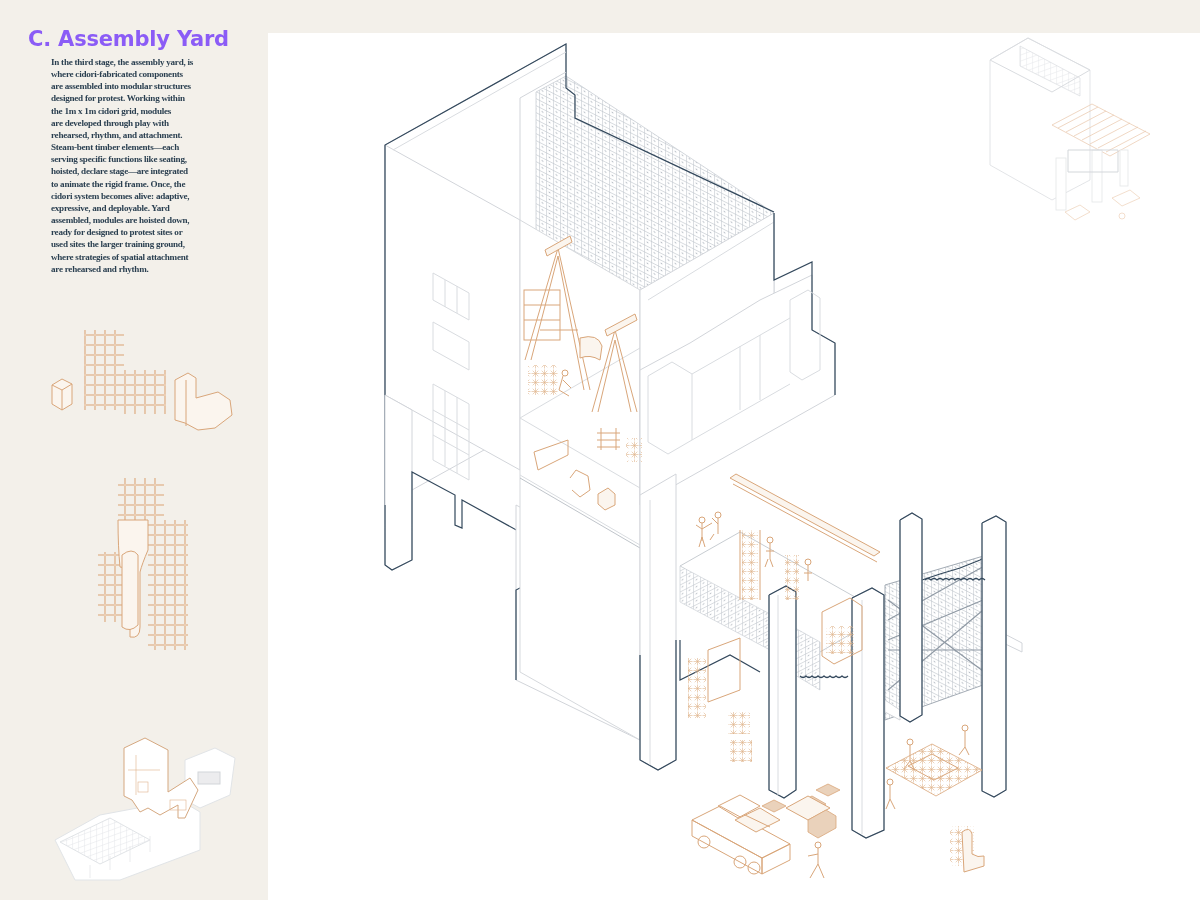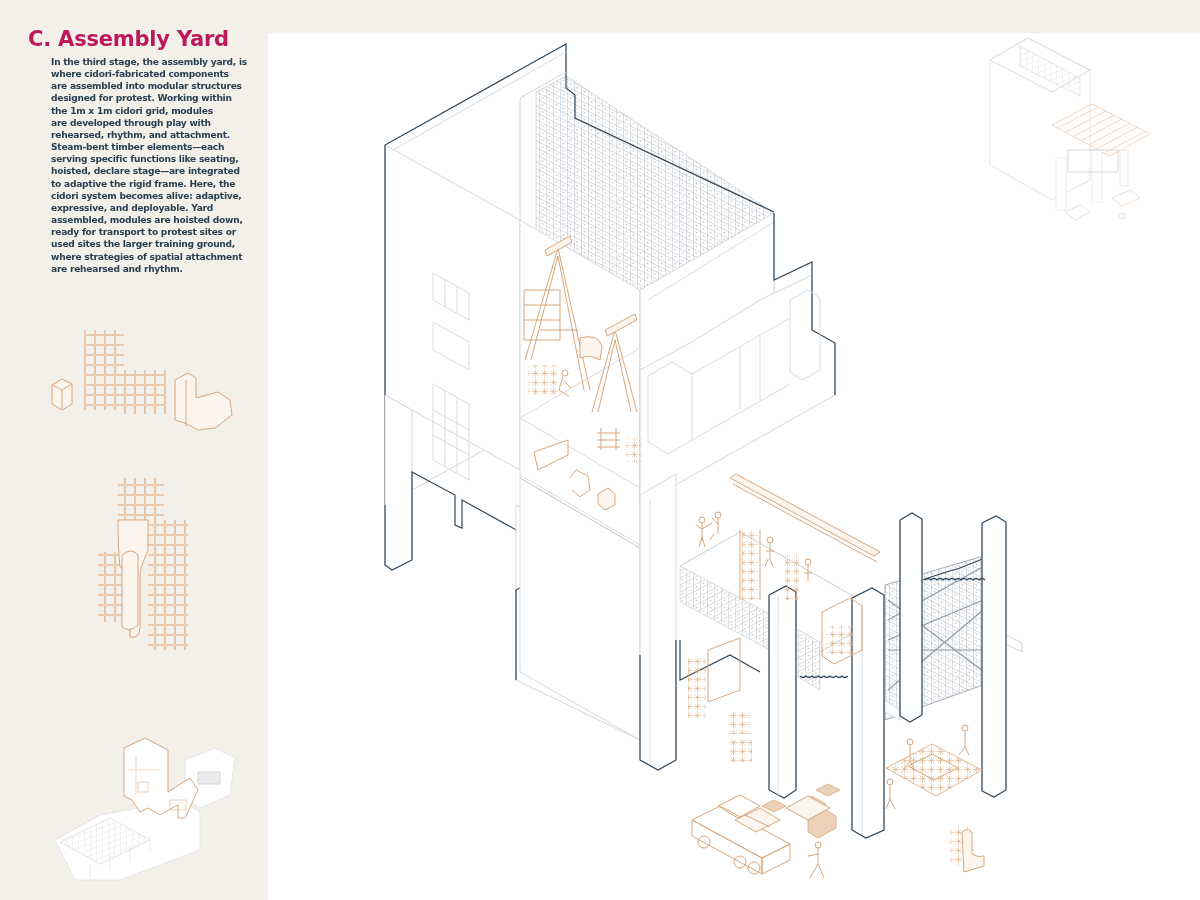--- a/index.html
+++ b/index.html
@@ -16,27 +16,28 @@
   .blob-round {
     position: absolute; left: 935px; top: -140px; width: 395px; height: 396px;
     border-radius: 50%;
     background: #f3f0ea;
   }
   .left-panel {
     position: absolute; left: 0; top: 0; width: 268px; height: 900px;
   }
   .title {
     position: absolute; left: 28px; top: 27px; margin: 0;
-    font-size: 21px; font-weight: bold; color: #be185d; letter-spacing: -0.2px;
+    font-size: 21px; font-weight: bold; color: #8b5cf6; letter-spacing: -0.2px;
     white-space: nowrap;
   }
   .body-text {
     position: absolute; left: 51px; top: 56px; width: 196px; margin: 0;
     font-size: 9.1px; line-height: 12.15px; font-weight: bold; color: #2a3f50;
     letter-spacing: -0.25px;
+    font-family: Liberation Serif, serif;
   }
   .body-text span { display: block; white-space: nowrap; }
   svg { position: absolute; overflow: visible; }
   .ln { stroke: #d9dce0; fill: none; stroke-width: 1; }
   .lf { stroke: #d2d5da; fill: #ffffff; stroke-width: 1; }
   .dk { stroke: #33485c; fill: none; stroke-width: 1.2; }
   .or { stroke: #d9a67a; fill: none; stroke-width: 1; }
   .orf { stroke: #d9a67a; fill: #fbf5ee; stroke-width: 1; }
   .orb { stroke: #d9a67a; fill: #ead2bb; stroke-width: 0.8; }
   .gr { stroke: #aeb5bd; fill: none; stroke-width: 0.8; }
@@ -54,25 +55,25 @@
       <span>In the third stage, the assembly yard, is</span>
       <span>where cidori-fabricated components</span>
       <span>are assembled into modular structures</span>
       <span>designed for protest. Working within</span>
       <span>the 1m x 1m cidori grid, modules</span>
       <span>are developed through play with</span>
       <span>rehearsed, rhythm, and attachment.</span>
       <span>Steam-bent timber elements—each</span>
       <span>serving specific functions like seating,</span>
       <span>hoisted, declare stage—are integrated</span>
-      <span>to adaptive the rigid frame. Here, the</span>
+      <span>to animate the rigid frame. Once, the</span>
       <span>cidori system becomes alive: adaptive,</span>
       <span>expressive, and deployable. Yard</span>
       <span>assembled, modules are hoisted down,</span>
-      <span>ready for transport to protest sites or</span>
+      <span>ready for designed to protest sites or</span>
       <span>used sites the larger training ground,</span>
       <span>where strategies of spatial attachment</span>
       <span>are rehearsed and rhythm.</span>
     </div>
   </div>
 
   <svg width="1200" height="900" viewBox="0 0 1200 900" style="left:0;top:0">
     <defs>
       <pattern id="cidori" width="7" height="7" patternUnits="userSpaceOnUse">
         <rect x="0" y="0" width="7" height="7" fill="#ffffff"></rect>

